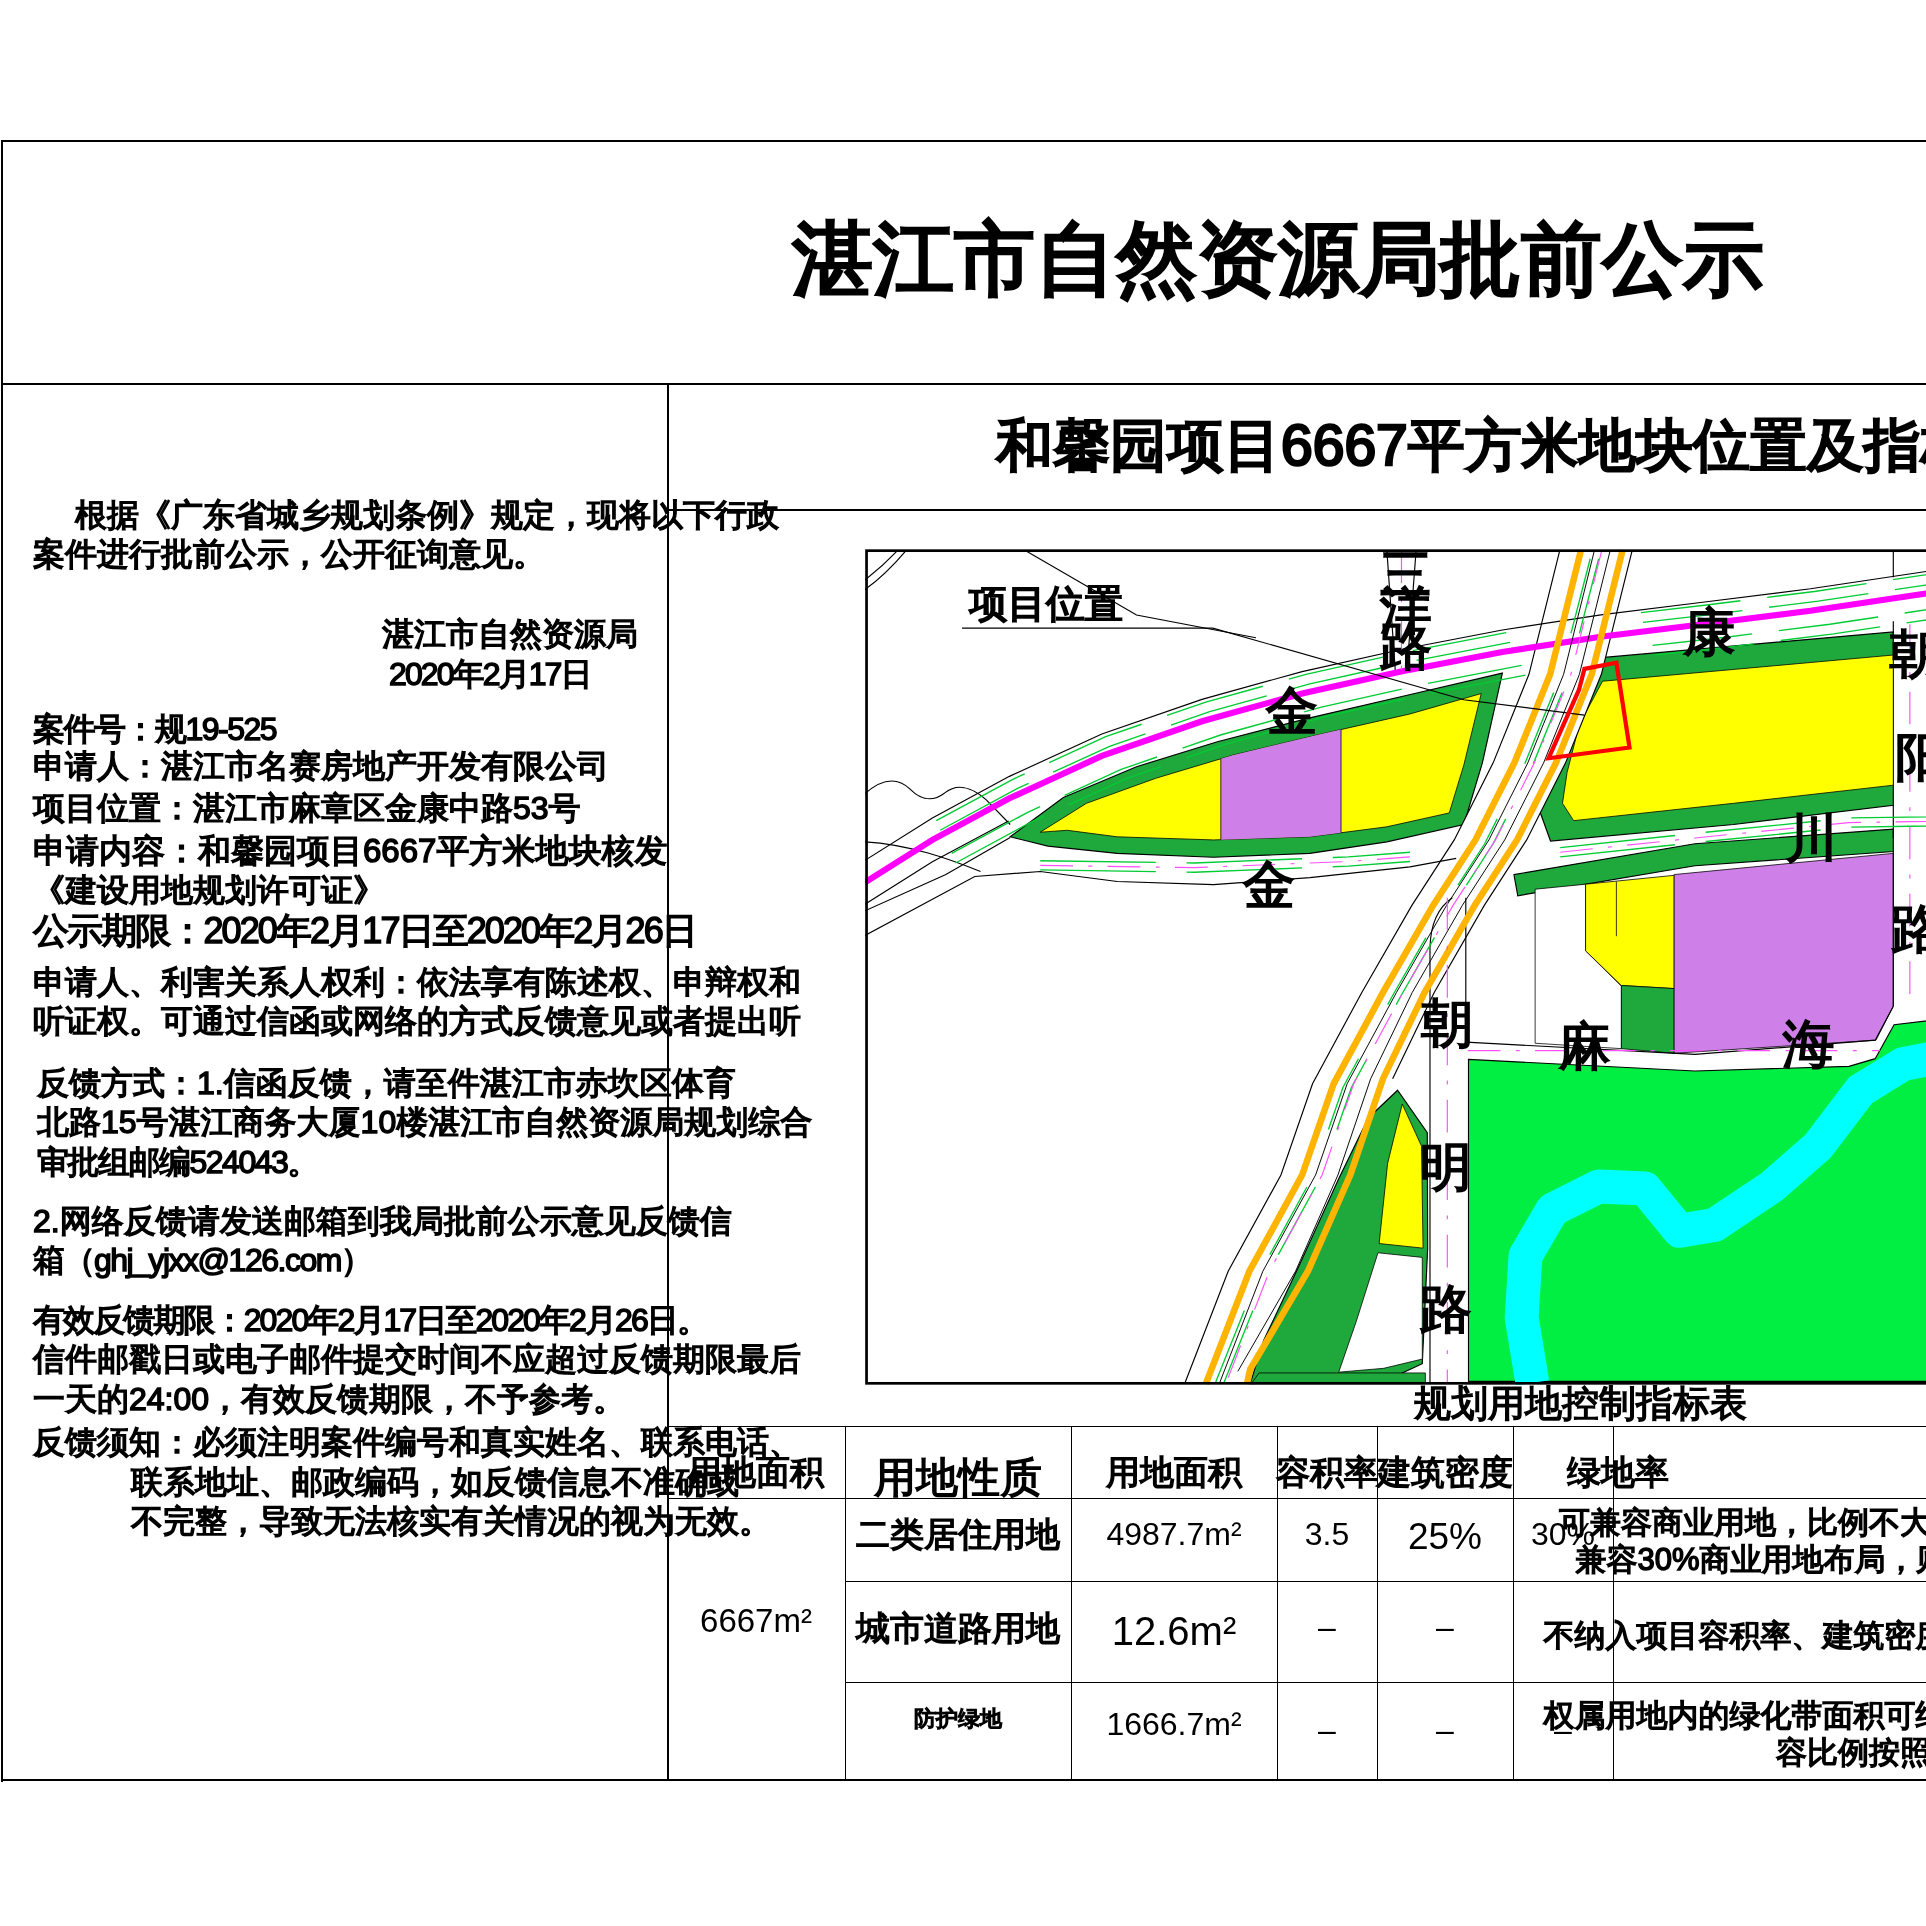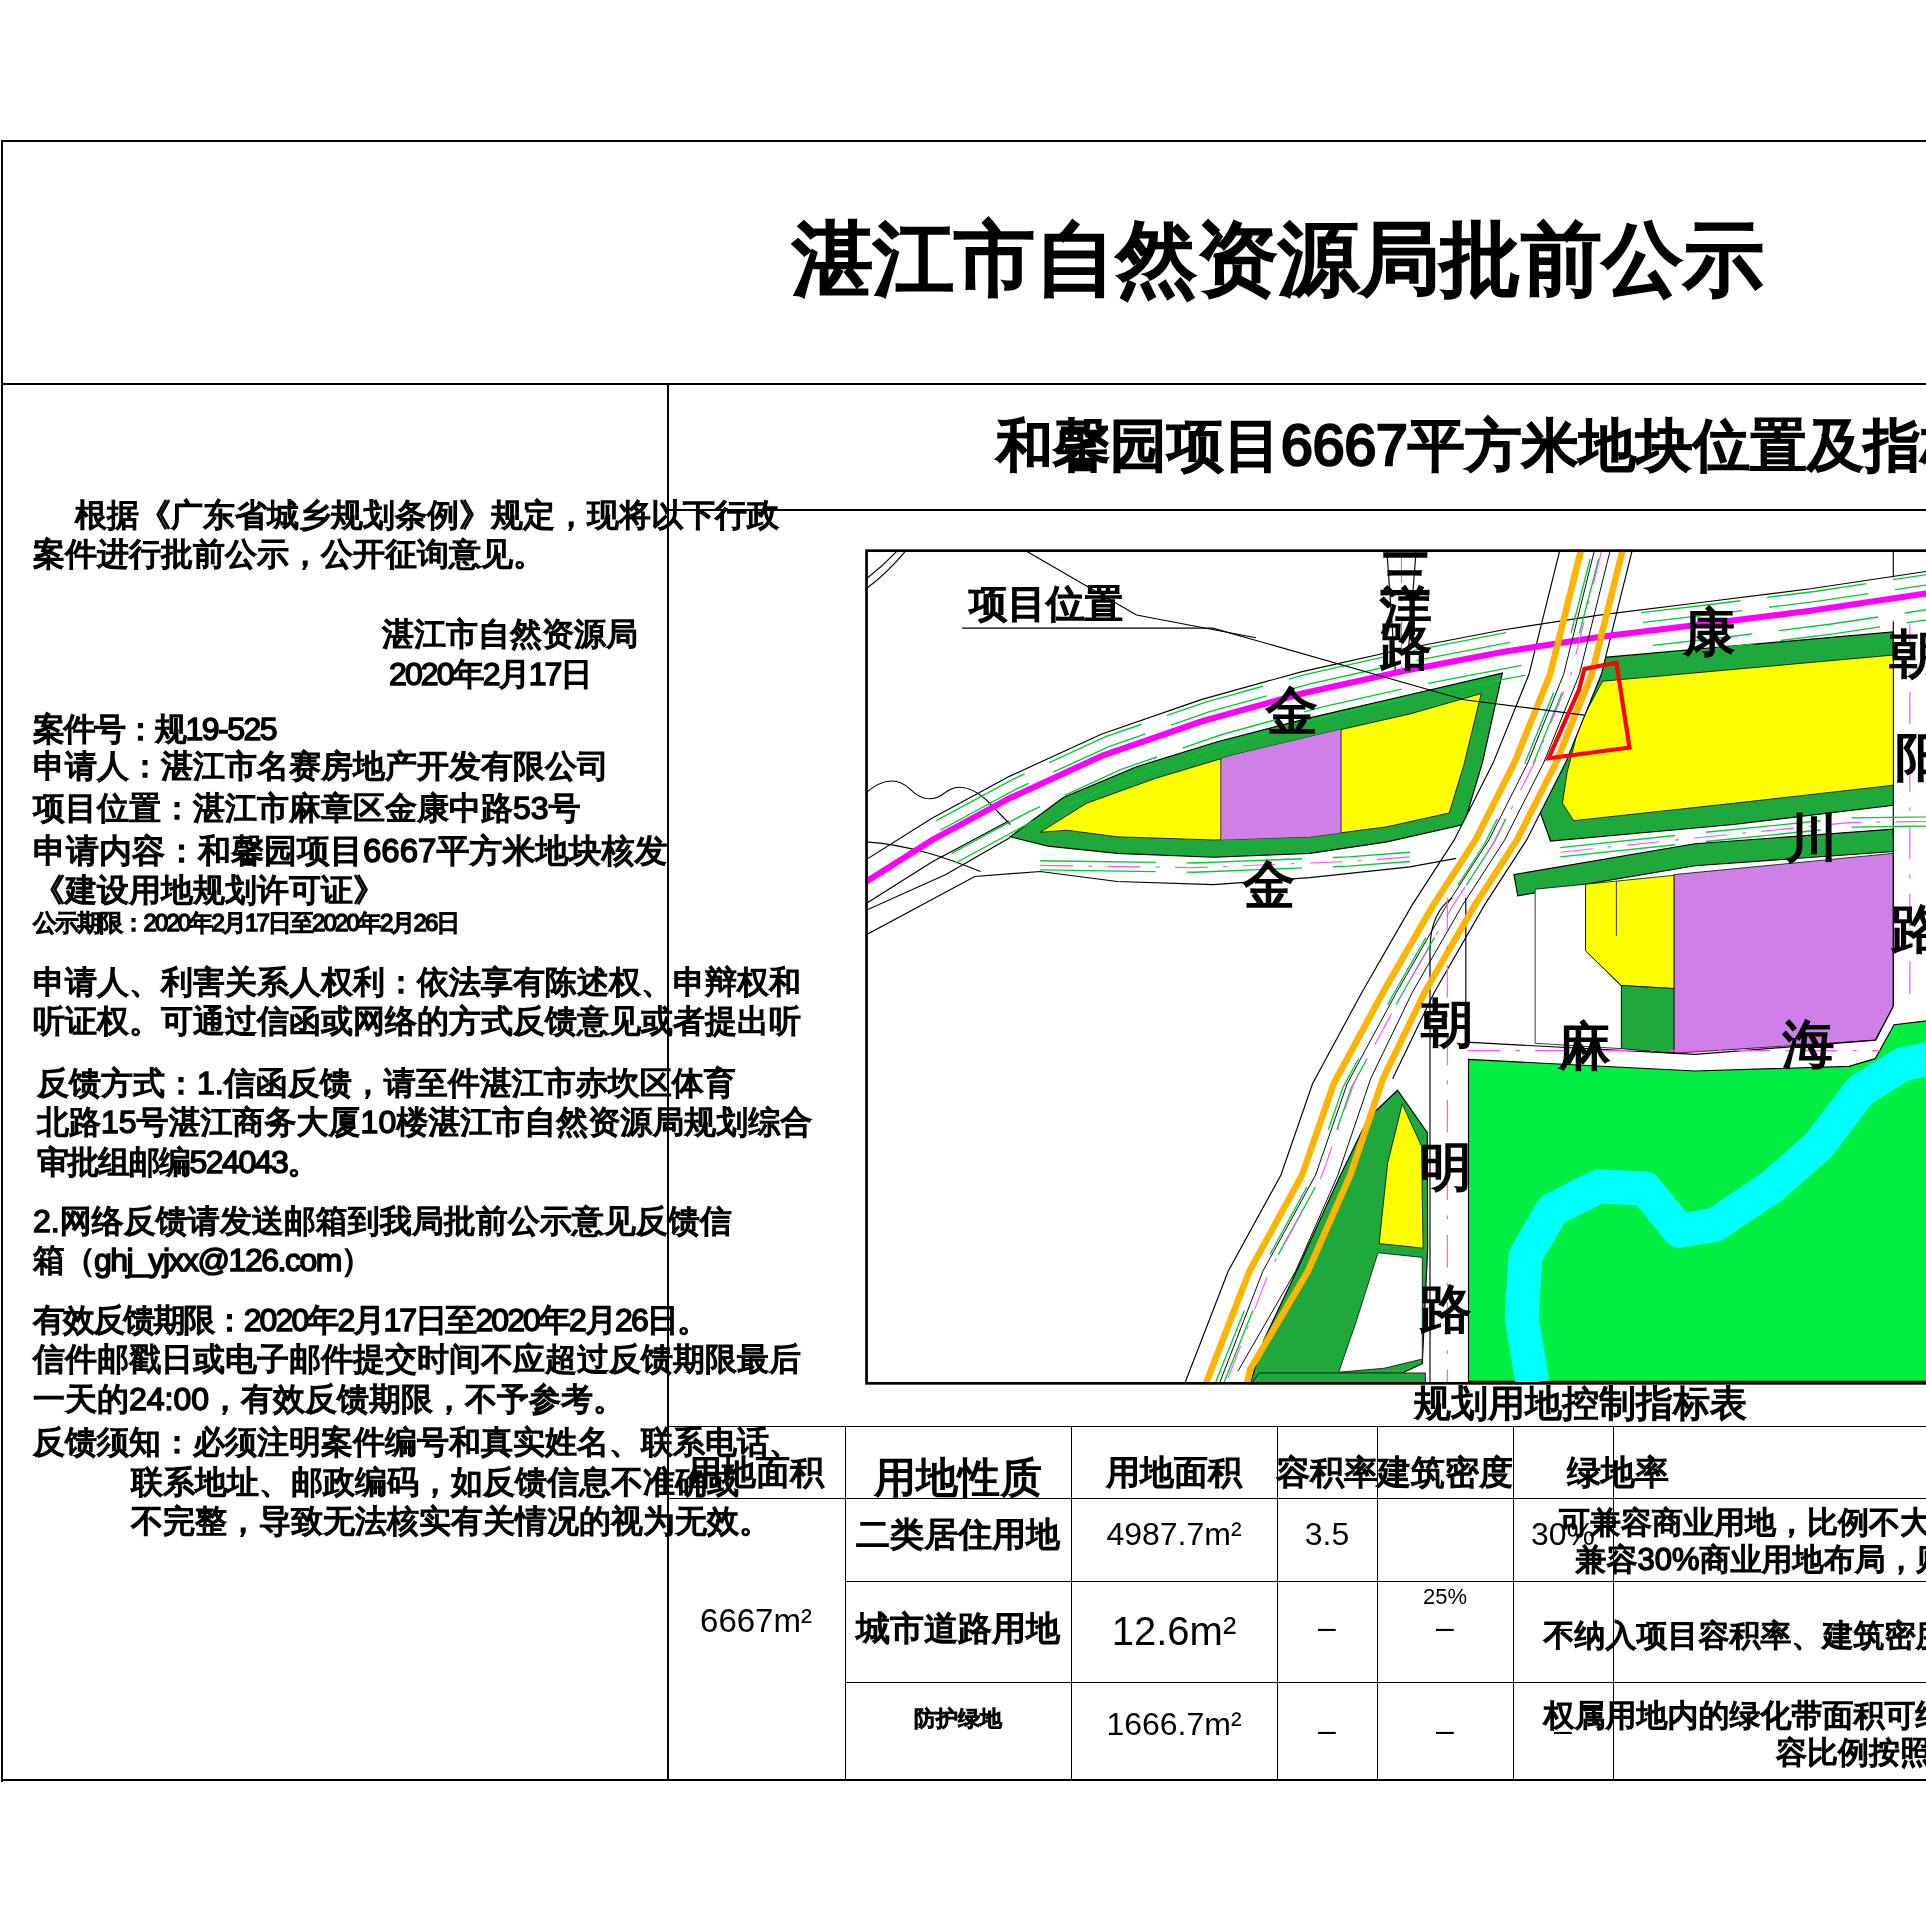--- a/index.html
+++ b/index.html
@@ -28,21 +28,21 @@
 <div class="t" style="left:33px;top:533px;font-size:32px">案件进行批前公示，公开征询意见。</div>
 
 <div class="t" style="left:382px;top:613px;font-size:32px">湛江市自然资源局</div>
 <div class="t" style="left:389px;top:653px;font-size:32px;letter-spacing:-1.9px">2020年2月17日</div>
 
 <div class="t" style="left:33px;top:708px;font-size:32px;letter-spacing:-1.5px">案件号：规19-525</div>
 <div class="t" style="left:33px;top:745px;font-size:32px">申请人：湛江市名赛房地产开发有限公司</div>
 <div class="t" style="left:33px;top:787px;font-size:32px">项目位置：湛江市麻章区金康中路53号</div>
 <div class="t" style="left:33px;top:829px;font-size:33px">申请内容：和馨园项目6667平方米地块核发</div>
 <div class="t" style="left:33px;top:869px;font-size:32px">《建设用地规划许可证》</div>
-<div class="t" style="left:33px;top:907px;font-size:24px;letter-spacing:-1.9px">公示期限：2020年2月17日至2020年2月26日</div>
+<div class="t" style="left:33px;top:907px;font-size:36px;letter-spacing:-1.9px">公示期限：2020年2月17日至2020年2月26日</div>
 
 <div class="t" style="left:33px;top:961px;font-size:32px">申请人、利害关系人权利：依法享有陈述权、申辩权和</div>
 <div class="t" style="left:33px;top:1000px;font-size:32px">听证权。可通过信函或网络的方式反馈意见或者提出听</div>
 
 <div class="t" style="left:37px;top:1062px;font-size:32px">反馈方式：1.信函反馈，请至件湛江市赤坎区体育</div>
 <div class="t" style="left:37px;top:1101px;font-size:32px">北路15号湛江商务大厦10楼湛江市自然资源局规划综合</div>
 <div class="t" style="left:37px;top:1141px;font-size:32px;letter-spacing:-1.5px">审批组邮编524043。</div>
 
 <div class="t" style="left:33px;top:1200px;font-size:32px">2.网络反馈请发送邮箱到我局批前公示意见反馈信</div>
 <div class="t" style="left:33px;top:1239px;font-size:32px;letter-spacing:-1.5px">箱（ghj_yjxx@126.com）</div>
@@ -75,21 +75,21 @@
 <div class="t" style="left:1174px;top:1450px;font-size:34px;transform:translateX(-50%)">用地面积</div>
 <div class="t" style="left:1327px;top:1450px;font-size:34px;transform:translateX(-50%)">容积率</div>
 <div class="t" style="left:1445px;top:1450px;font-size:34px;transform:translateX(-50%)">建筑密度</div>
 <div class="t" style="left:1618px;top:1450px;font-size:34px;transform:translateX(-50%)">绿地率</div>
 
 <div class="t" style="left:756px;top:1602px;font-size:33px;transform:translateX(-50%);-webkit-text-stroke:0">6667m²</div>
 
 <div class="t" style="left:958px;top:1512px;font-size:34px;transform:translateX(-50%)">二类居住用地</div>
 <div class="t" style="left:1174px;top:1516px;font-size:32px;transform:translateX(-50%);-webkit-text-stroke:0">4987.7m²</div>
 <div class="t" style="left:1327px;top:1516px;font-size:32px;transform:translateX(-50%);-webkit-text-stroke:0">3.5</div>
-<div class="t" style="left:1445px;top:1584px;font-size:22px;transform:translateX(-50%);-webkit-text-stroke:0">25%</div>
+<div class="t" style="left:1445px;top:1516px;font-size:37px;transform:translateX(-50%);-webkit-text-stroke:0">25%</div>
 <div class="t" style="left:1563px;top:1516px;font-size:32px;transform:translateX(-50%);-webkit-text-stroke:0">30%</div>
 <div class="t" style="left:1962px;top:1502px;font-size:31px;transform:translateX(-50%)">可兼容商业用地，比例不大于总用地的30%。如该用地按照</div>
 <div class="t" style="left:1962px;top:1539px;font-size:31px;transform:translateX(-50%)">兼容30%商业用地布局，则商业部分用地容积率按≤5.0。</div>
 
 <div class="t" style="left:958px;top:1606px;font-size:34px;transform:translateX(-50%)">城市道路用地</div>
 <div class="t" style="left:1174px;top:1609px;font-size:40px;transform:translateX(-50%);-webkit-text-stroke:0">12.6m²</div>
 <div class="t" style="left:1327px;top:1609px;font-size:32px;transform:translateX(-50%);-webkit-text-stroke:0">–</div>
 <div class="t" style="left:1445px;top:1609px;font-size:32px;transform:translateX(-50%);-webkit-text-stroke:0">–</div>
 <div class="t" style="left:1563px;top:1609px;font-size:32px;transform:translateX(-50%);-webkit-text-stroke:0">–</div>
 <div class="t" style="left:1962px;top:1615px;font-size:31px;transform:translateX(-50%)">不纳入项目容积率、建筑密度、绿地率等经济技术指标平衡。</div>

